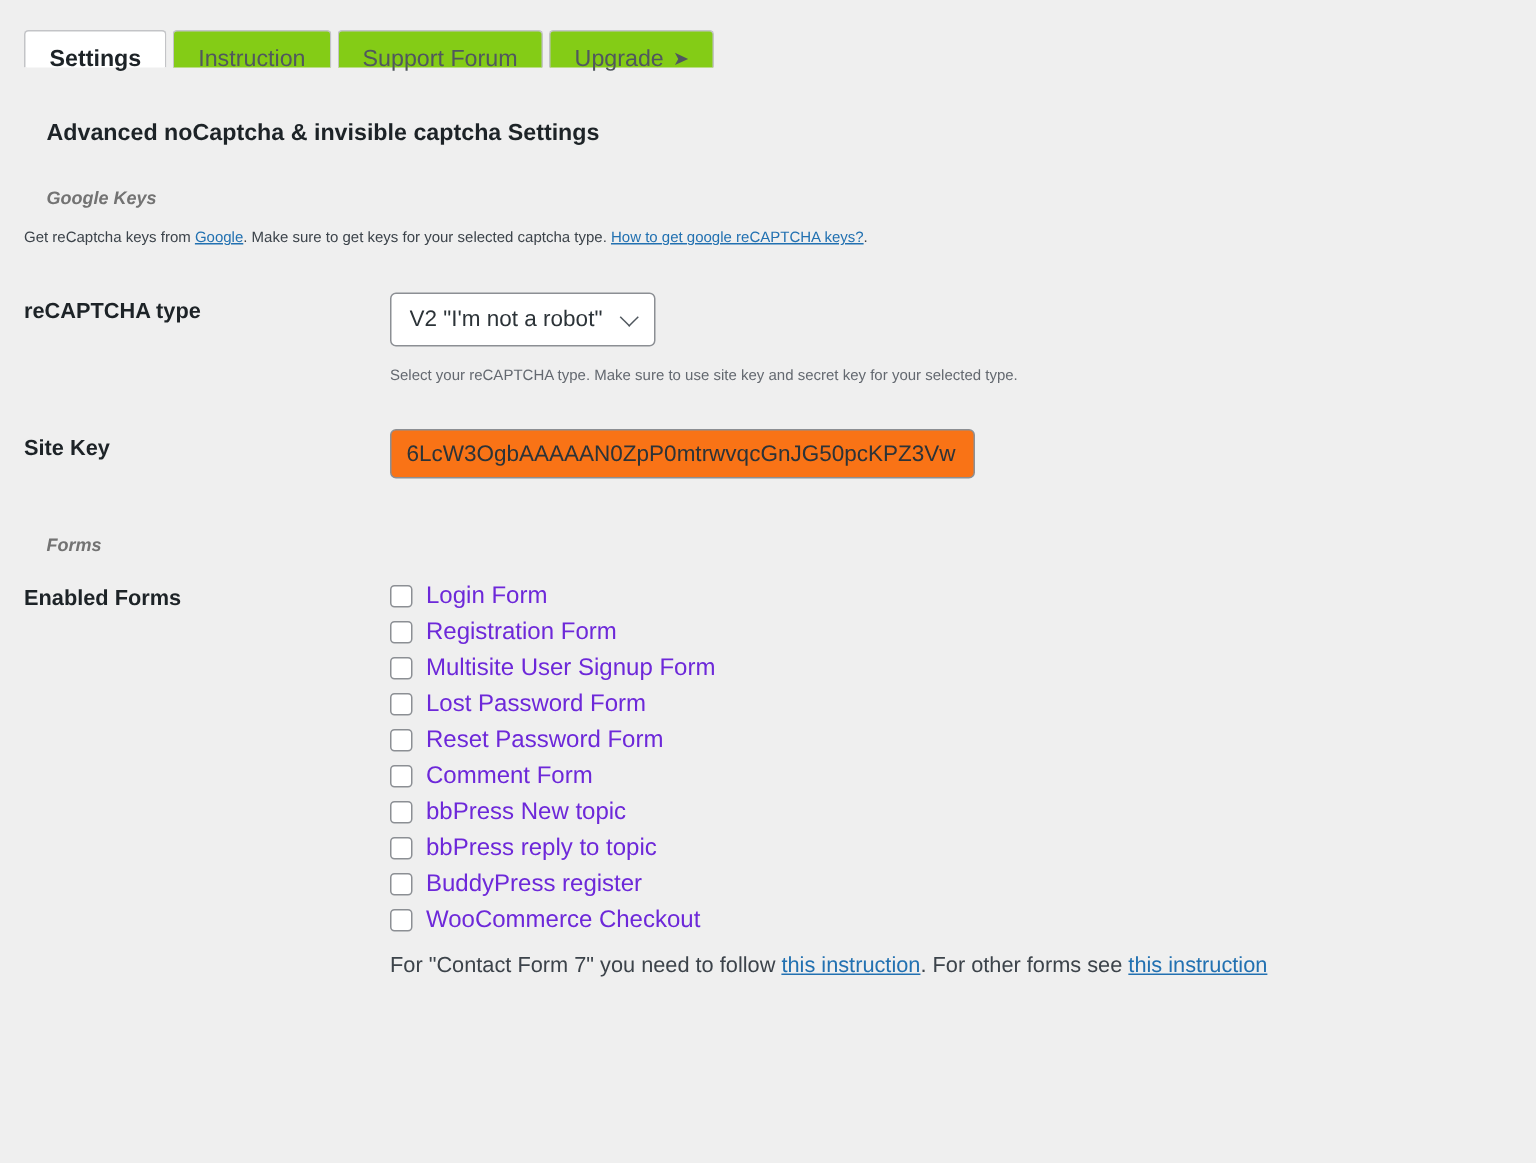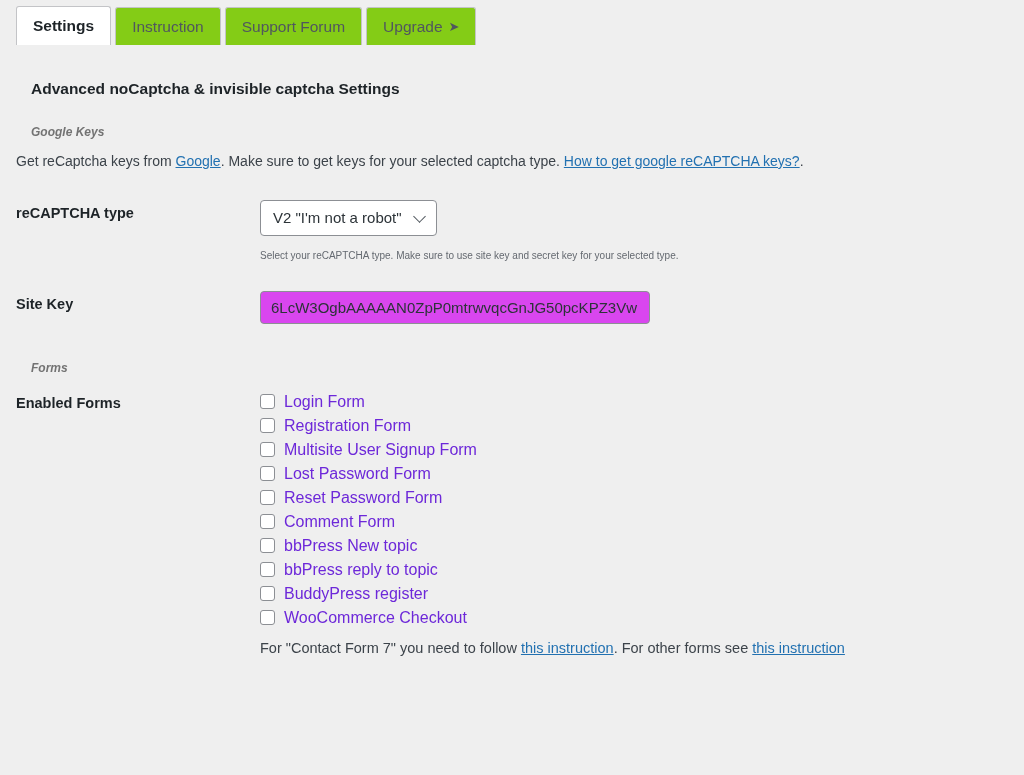--- a/index.html
+++ b/index.html
@@ -11,23 +11,22 @@
     height: 775px;
     background: #efefef;
     font-family: "Liberation Sans", sans-serif;
     color: #3c434a;
     overflow: hidden;
   }
 
   
   .tab-bar {
     display: flex;
-    align-items: flex-end;
     padding-left: 16px;
-    padding-top: 5px;
+    padding-top: 19px;
     height: 44px;
     box-sizing: border-box;
   }
   .tab {
     border: 1px solid #c3c4c7;
     border-bottom: none;
     background: #84cc16;
     color: #50575e;
     font-size: 15.5px;
     line-height: 1;
@@ -63,21 +62,21 @@
     font-size: 12px;
     font-weight: bold;
     color: #737373;
     margin: 27px 0 0 31px;
     font-style: italic;
   }
   .section-heading.forms-heading {
     margin-top: 4px;
   }
   .intro-text {
-    font-size: 14px;
+    font-size: 10px;
     margin: 14px 0 0 16px;
     color: #3c434a;
   }
   a {
     color: #2271b1;
     text-decoration: underline;
   }
 
   
   .form-table {
@@ -138,21 +137,21 @@
   }
   .hint {
     font-size: 10px;
     color: #646970;
     margin-top: 14px;
   }
   input.key-field {
     font-family: "Liberation Sans", sans-serif;
     font-size: 15px;
     color: #2c3338;
-    background: #d946ef;
+    background: #f97316;
     border: 1px solid #8c8f94;
     border-radius: 4px;
     padding: 7px 10px;
     width: 390px;
     box-sizing: border-box;
   }
 
   
   .cb-list {
     list-style: none;

